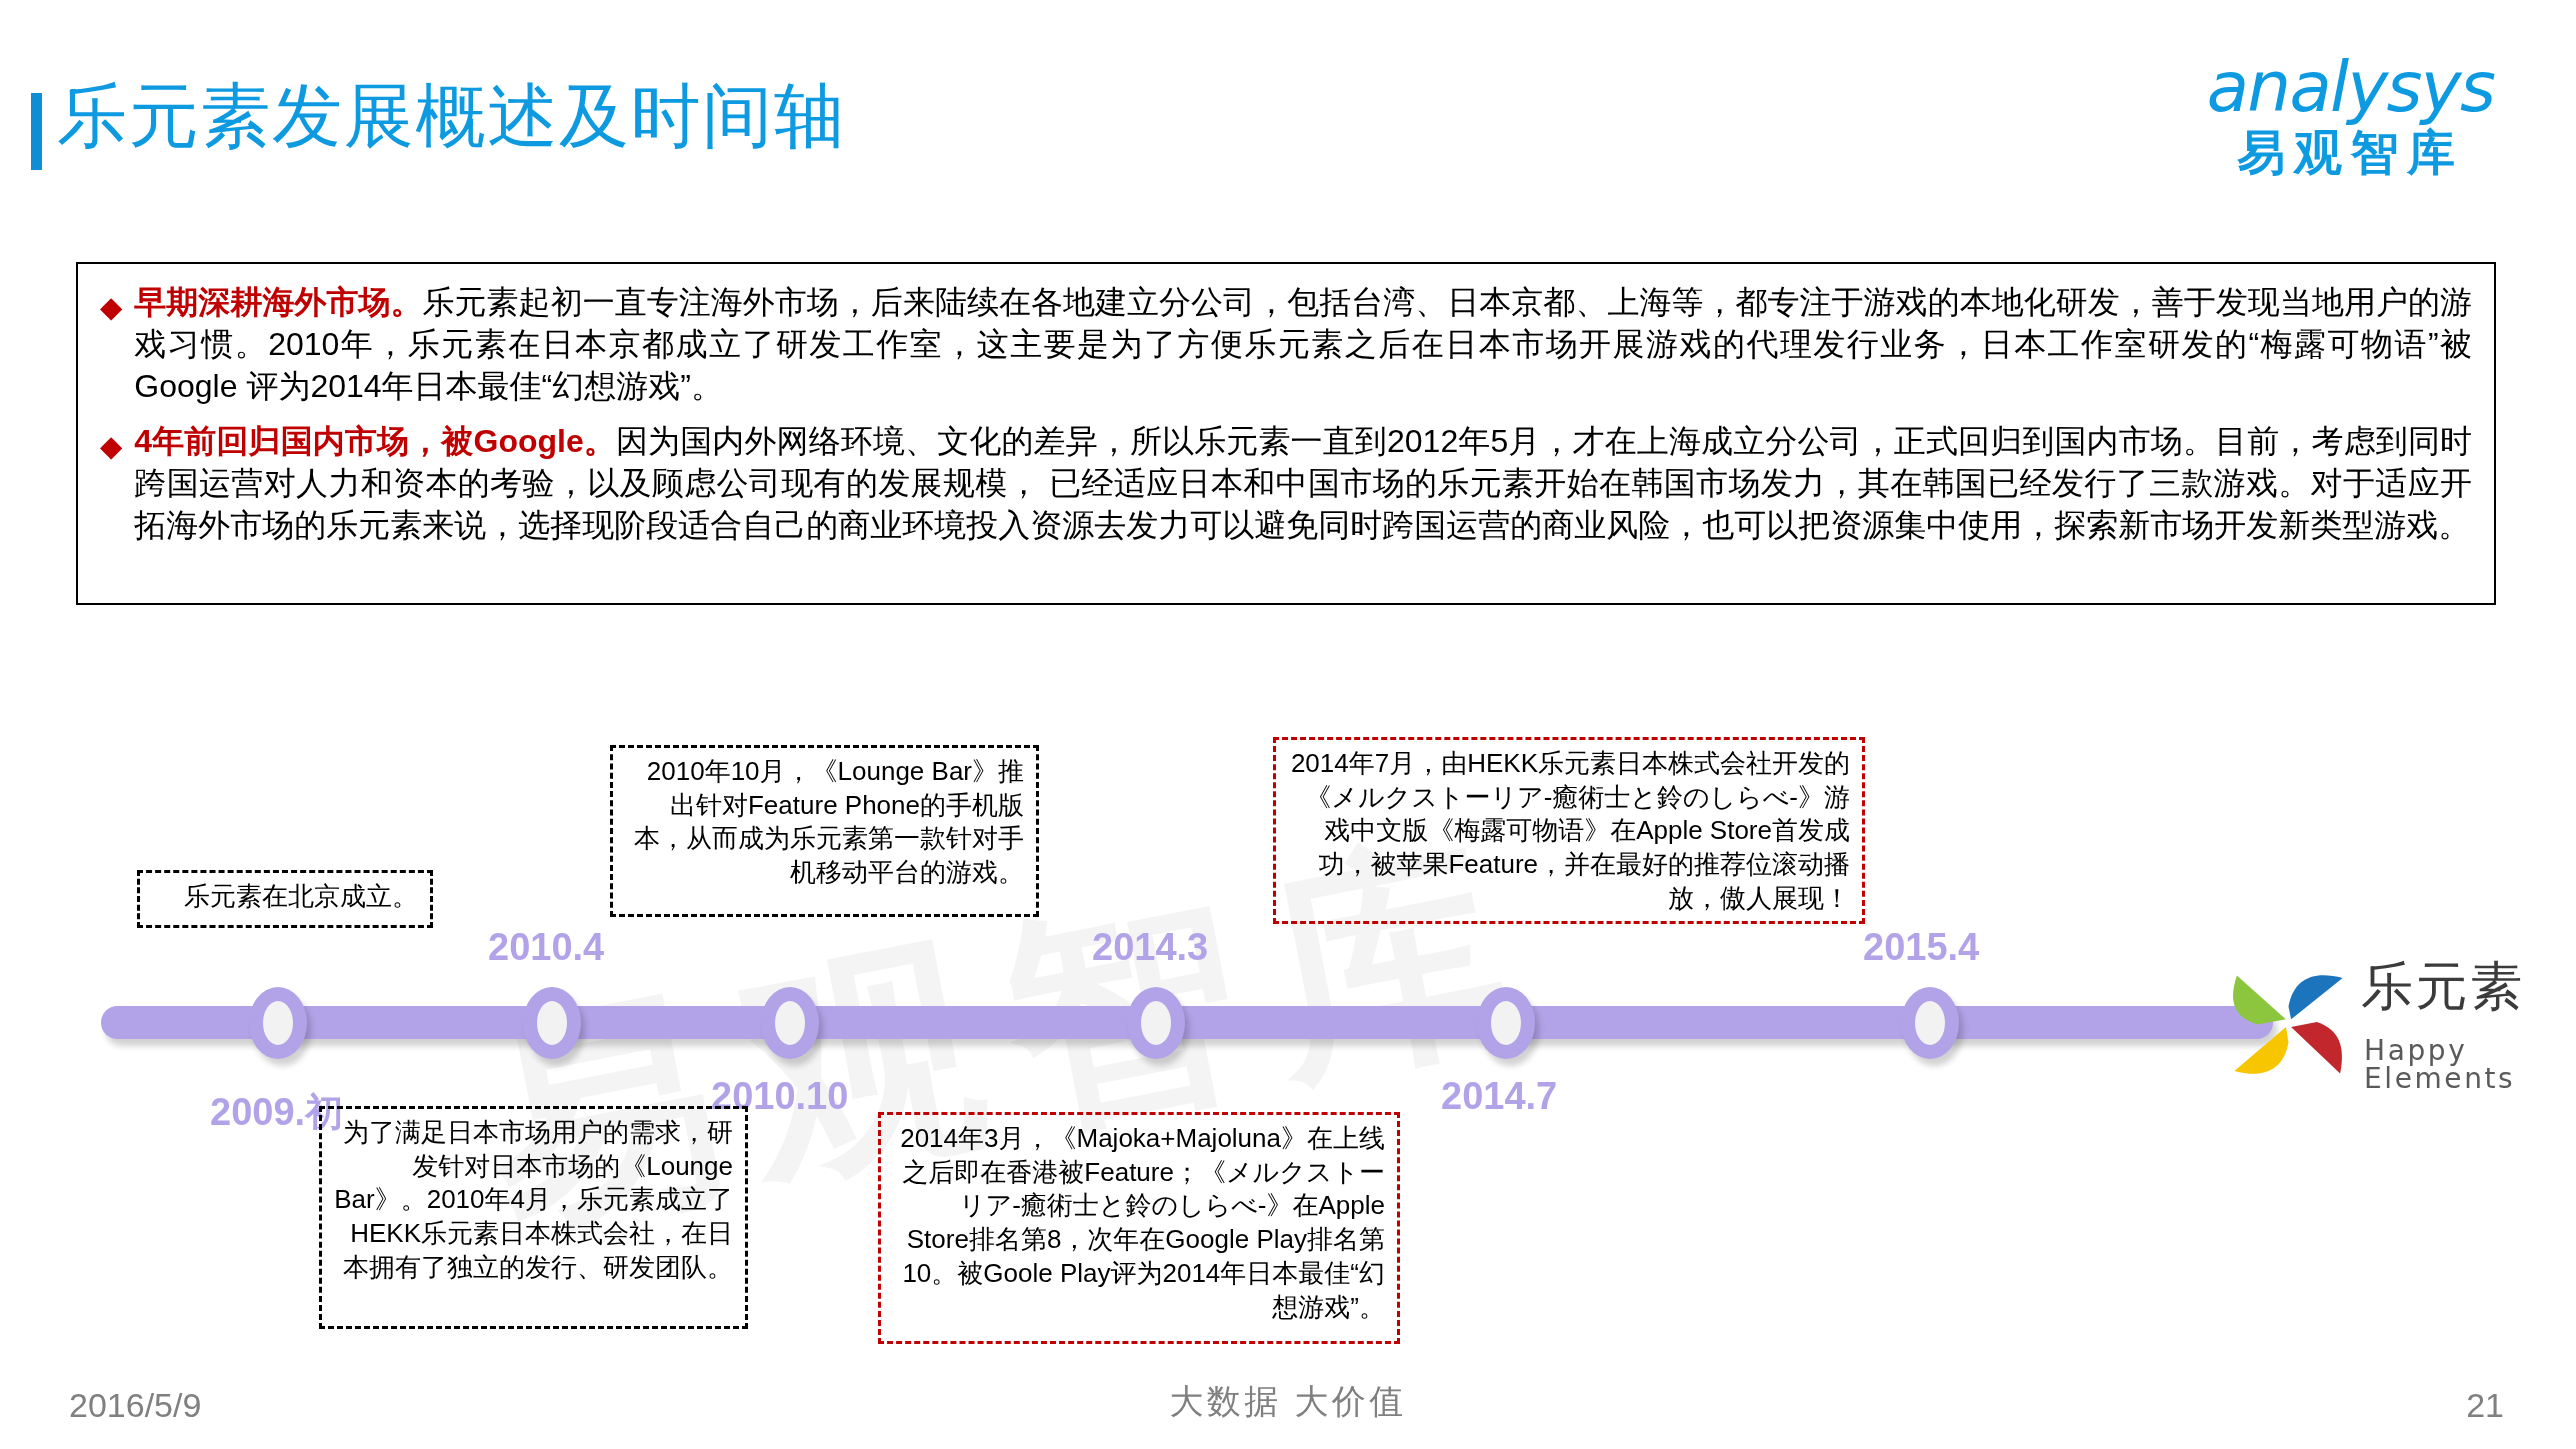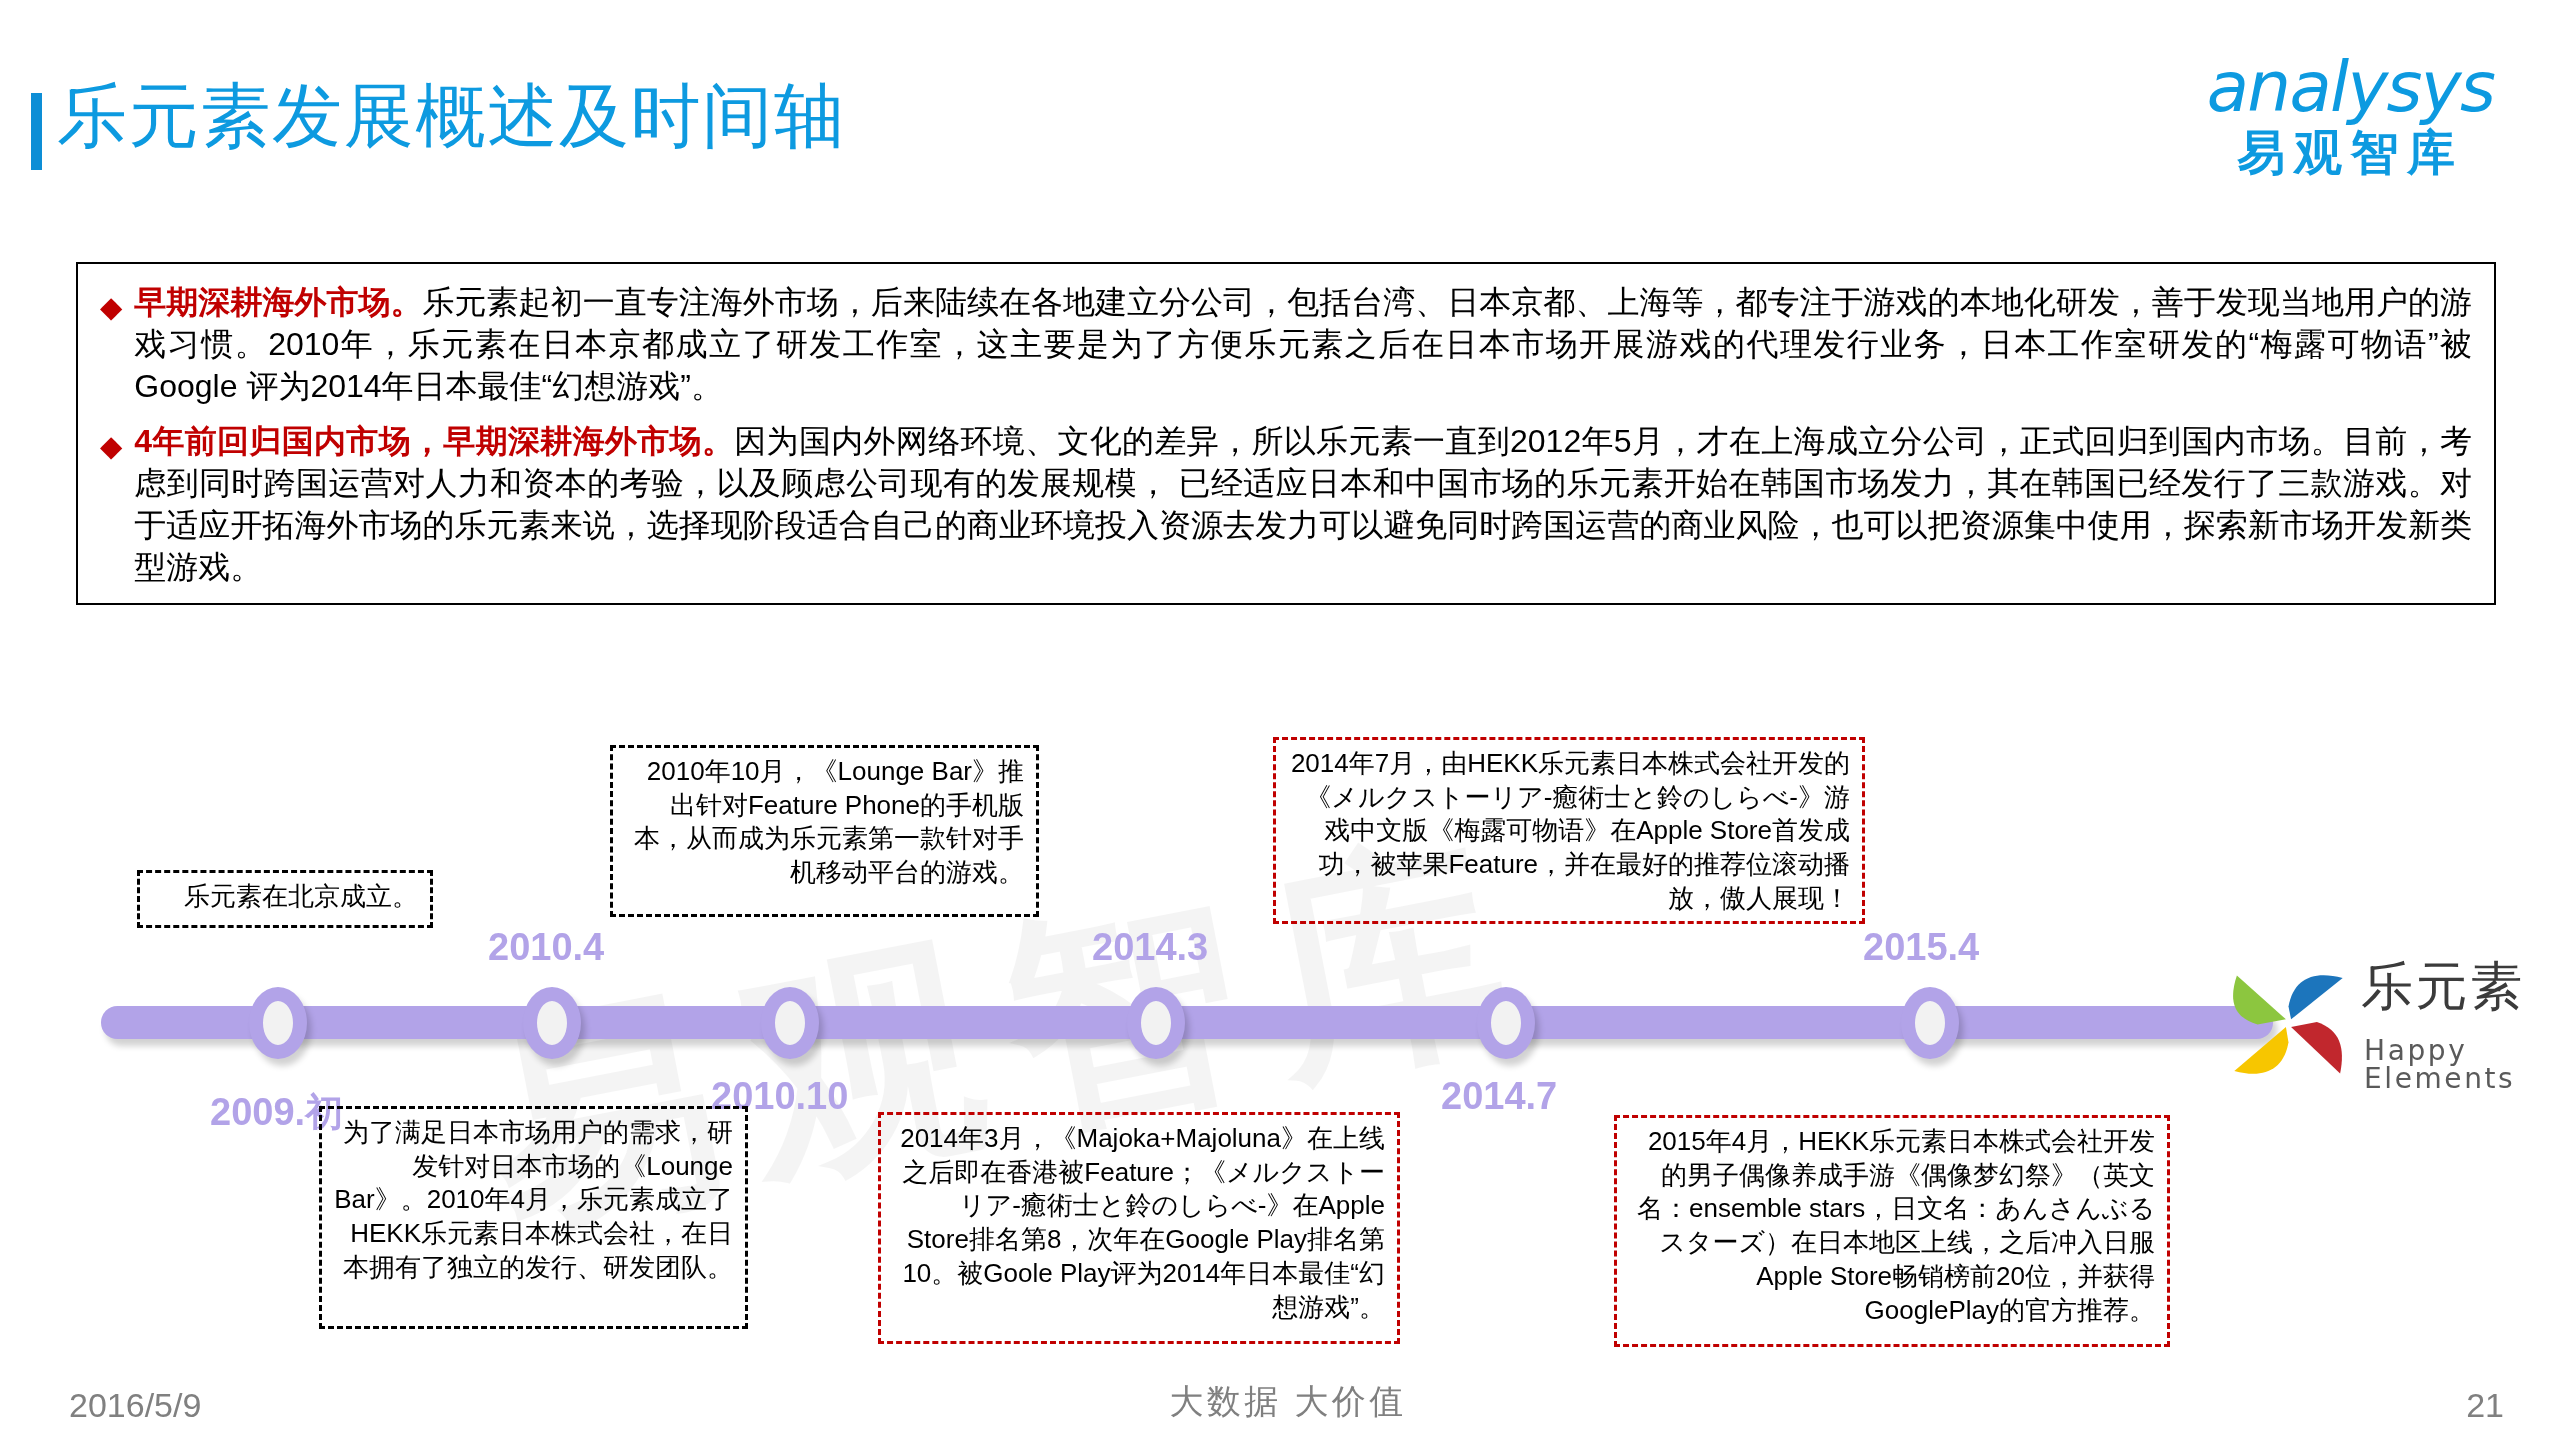--- a/index.html
+++ b/index.html
@@ -216,21 +216,21 @@
 
   <div class="text-box">
 
     <div class="para">
       <span class="bullet-diamond">◆</span>
       <div class="para-text"><span class="hl">早期深耕海外市场。</span><span>乐元素起初一直专注海外市场，后来陆续在各地建立分公司，包括台湾、日本京都、上海等，都专注于游戏的本地化研发，善于发现当地用户的游戏习惯。2010年，乐元素在日本京都成立了研发工作室，这主要是为了方便乐元素之后在日本市场开展游戏的代理发行业务，日本工作室研发的“梅露可物语”被Google 评为2014年日本最佳“幻想游戏”。</span></div>
     </div>
 
     <div class="para">
       <span class="bullet-diamond">◆</span>
-      <div class="para-text"><span class="hl">4年前回归国内市场，早期深耕海外市场。</span><span>因为国内外网络环境、文化的差异，所以乐元素一直到2012年5月，才在上海成立分公司，正式回归到国内市场。目前，考虑到同时跨国运营对人力和资本的考验，以及顾虑公司现有的发展规模， 已经适应日本和中国市场的乐元素开始在韩国市场发力，其在韩国已经发行了三款游戏。对于适应开拓海外市场的乐元素来说，选择现阶段适合自己的商业环境投入资源去发力可以避免同时跨国运营的商业风险，也可以把资源集中使用，探索新市场开发新类型游戏。</span></div>
+      <div class="para-text"><span class="hl">4年前回归国内市场，被Google。</span><span>因为国内外网络环境、文化的差异，所以乐元素一直到2012年5月，才在上海成立分公司，正式回归到国内市场。目前，考虑到同时跨国运营对人力和资本的考验，以及顾虑公司现有的发展规模， 已经适应日本和中国市场的乐元素开始在韩国市场发力，其在韩国已经发行了三款游戏。对于适应开拓海外市场的乐元素来说，选择现阶段适合自己的商业环境投入资源去发力可以避免同时跨国运营的商业风险，也可以把资源集中使用，探索新市场开发新类型游戏。</span></div>
     </div>
 
   </div>
 
 
   <div class="watermark">易观智库</div>
 
   <div class="connector" style="left:302px; top:962px; width:86px; transform: rotate(-70deg);"></div>
   <div class="connector" style="left:574px; top:1073px; width:79px; transform: rotate(74deg);"></div>
   <div class="connector" style="left:788px; top:953px; width:101px; transform: rotate(-72deg);"></div>
@@ -257,21 +257,20 @@
   <div class="callout black" style="left:137px; top:870px; width:296px; height:58px;">乐元素在北京成立。</div>
 
   <div class="callout black" style="left:610px; top:745px; width:429px; height:172px;">2010年10月，《Lounge Bar》推出针对Feature Phone的手机版本，从而成为乐元素第一款针对手机移动平台的游戏。</div>
 
   <div class="callout red" style="left:1273px; top:737px; width:592px; height:187px;">2014年7月，由HEKK乐元素日本株式会社开发的《メルクストーリア-癒術士と鈴のしらべ-》游戏中文版《梅露可物语》在Apple Store首发成功，被苹果Feature，并在最好的推荐位滚动播放，傲人展现！</div>
 
   <div class="callout black" style="left:319px; top:1106px; width:429px; height:223px;">为了满足日本市场用户的需求，研发针对日本市场的《Lounge Bar》。2010年4月，乐元素成立了HEKK乐元素日本株式会社，在日本拥有了独立的发行、研发团队。</div>
 
   <div class="callout red" style="left:878px; top:1112px; width:522px; height:232px;">2014年3月，《Majoka+Majoluna》在上线之后即在香港被Feature；《メルクストーリア-癒術士と鈴のしらべ-》在Apple Store排名第8，次年在Google Play排名第10。被Goole Play评为2014年日本最佳“幻想游戏”。</div>
 
-  <div class="callout red" style="left:1614px; top:1115px; width:556px; height:232px;">2015年4月，HEKK乐元素日本株式会社开发的男子偶像养成手游《偶像梦幻祭》（英文名：ensemble stars，日文名：あんさんぶるスターズ）在日本地区上线，之后冲入日服Apple Store畅销榜前20位，并获得GooglePlay的官方推荐。</div>
 
   <div class="he-logo">
     <svg class="he-mark" viewBox="0 0 100 100">
       <path d="M48 46 L10 12 C4 30 6 44 26 50 Z" fill="#8cc63f"></path>
       <path d="M52 46 L92 14 C70 8 54 14 50 36 Z" fill="#1c75bc"></path>
       <path d="M52 52 L90 88 C94 68 90 54 72 48 Z" fill="#c1272d"></path>
       <path d="M48 52 L8 86 C30 92 46 86 50 64 Z" fill="#f7c600"></path>
     </svg>
     <span class="he-cn">乐元素</span>
     <span class="he-en">Happy Elements</span>

